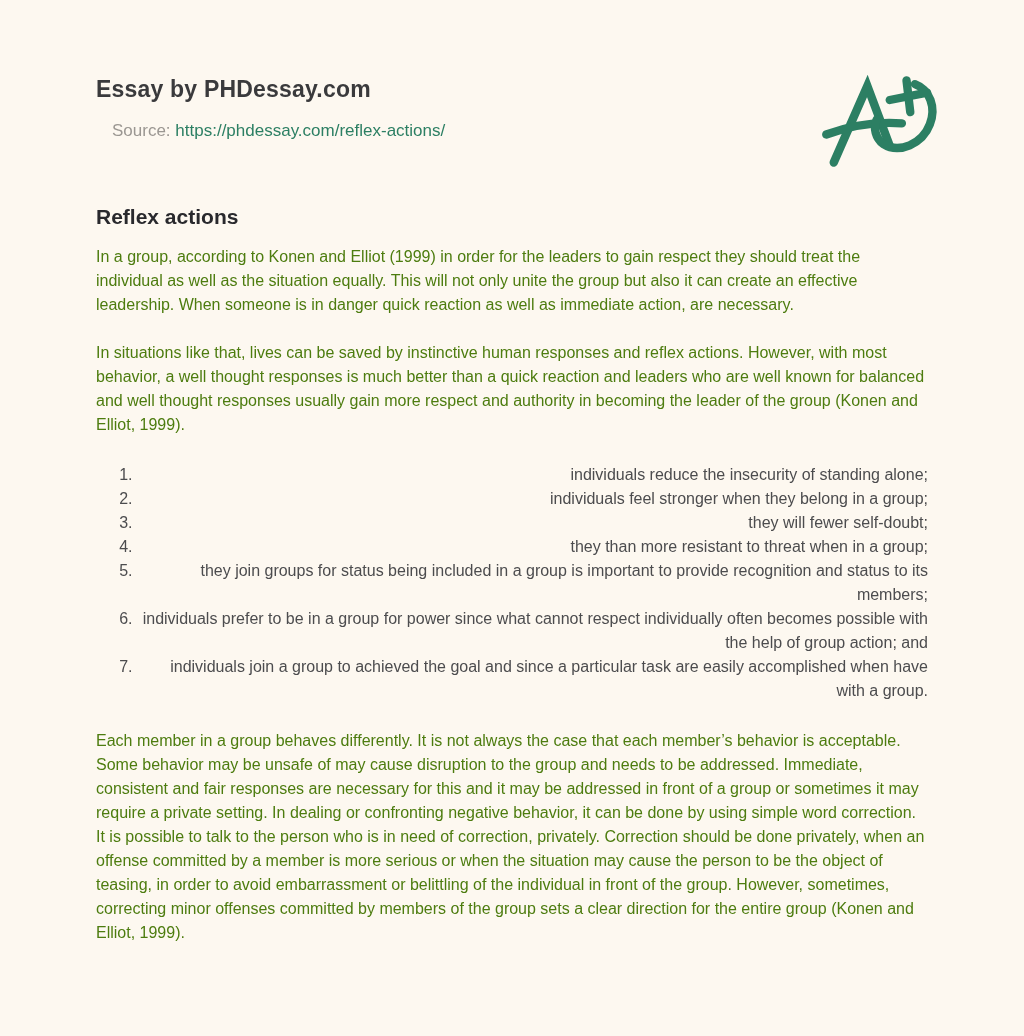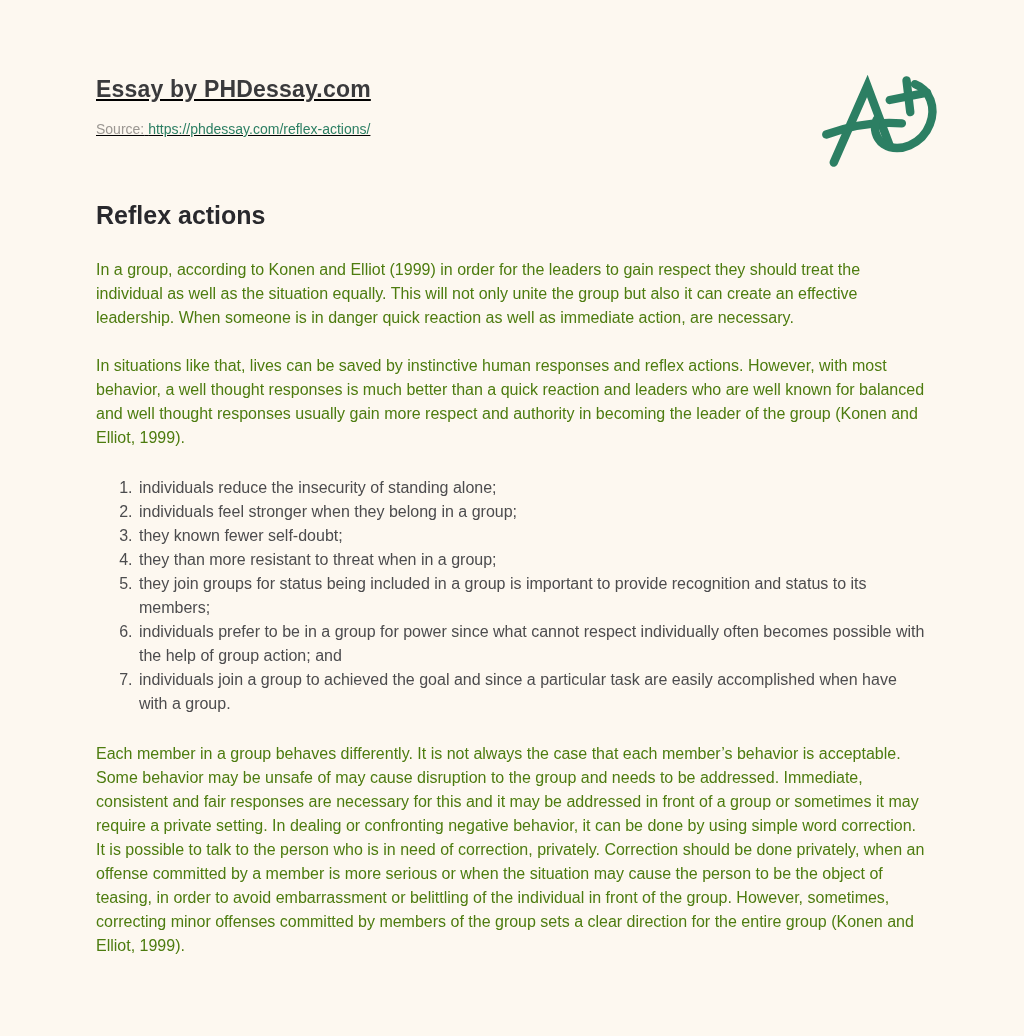--- a/index.html
+++ b/index.html
@@ -12,65 +12,66 @@
     min-height: 1036px;
     position: relative;
   }
   .page {
     width: 1024px;
     min-height: 1036px;
     padding: 76px 96px 40px 96px;
     position: relative;
   }
   
-  .header { position: relative; text-decoration: underline; }
+  .header { position: relative; }
   .brand-title {
     font-size: 23px;
     font-weight: 700;
     color: #3a3a3c;
     letter-spacing: 0.2px;
   }
   .source-line {
     margin-top: 18px;
-    font-size: 14px;
+    font-size: 17px;
     color: #9b9792;
+    margin-left: 16px;
   }
   .source-line a {
     color: #2c7f63;
     text-decoration: none;
   }
   .logo {
     position: absolute;
     top: -4px;
     right: -12px;
     width: 122px;
     height: 98px;
   }
   
   .essay { margin-top: 64px; }
   .essay-title {
-    font-size: 25px;
+    font-size: 21px;
     font-weight: 700;
     color: #29292d;
-    margin-bottom: 28px;
+    margin-bottom: 16px;
   }
   .essay p {
     font-size: 16px;
     line-height: 24px;
     color: #4d7c0f;
     margin-bottom: 24px;
   }
   .essay ol {
     margin: 26px 0 26px 0;
     padding-left: 41px;
     font-size: 16px;
     line-height: 24px;
     color: #4c4c4e;
   }
-  .essay ol li { padding-left: 2px; }
+  .essay ol li { padding-left: 2px; text-align: right; }
 </style>
 </head>
 <body>
 
 <div class="page">
 
   <div class="header">
     <div class="brand-title">Essay by PHDessay.com</div>
     <div class="source-line">
       <span>Source:</span>
@@ -98,21 +99,21 @@
     <h1 class="essay-title">Reflex actions</h1>
 
     <p>In a group, according to Konen and Elliot (1999) in order for the leaders to gain respect they should treat the individual as well as the situation equally. This will not only unite the group but also it can create an effective leadership. When someone is in danger quick reaction as well as immediate action, are necessary.</p>
 
     <p>In situations like that, lives can be saved by instinctive human responses and reflex actions. However, with most behavior, a well thought responses is much better than a quick reaction and leaders who are well known for balanced and well thought responses usually gain more respect and authority in becoming the leader of the group (Konen and Elliot, 1999).</p>
 
 
     <ol>
       <li>individuals reduce the insecurity of standing alone;</li>
       <li>individuals feel stronger when they belong in a group;</li>
-      <li>they known fewer self-doubt;</li>
+      <li>they will fewer self-doubt;</li>
       <li>they than more resistant to threat when in a group;</li>
       <li>they join groups for status being included in a group is important to provide recognition and status to its members;</li>
       <li>individuals prefer to be in a group for power since what cannot respect individually often becomes possible with the help of group action; and</li>
       <li>individuals join a group to achieved the goal and since a particular task are easily accomplished when have with a group.</li>
     </ol>
 
     <p>Each member in a group behaves differently. It is not always the case that each member’s behavior is acceptable. Some behavior may be unsafe of may cause disruption to the group and needs to be addressed. Immediate, consistent and fair responses are necessary for this and it may be addressed in front of a group or sometimes it may require a private setting. In dealing or confronting negative behavior, it can be done by using simple word correction. It is possible to talk to the person who is in need of correction, privately. Correction should be done privately, when an offense committed by a member is more serious or when the situation may cause the person to be the object of teasing, in order to avoid embarrassment or belittling of the individual in front of the group. However, sometimes, correcting minor offenses committed by members of the group sets a clear direction for the entire group (Konen and Elliot, 1999).</p>
   </div>
 
 </div>

